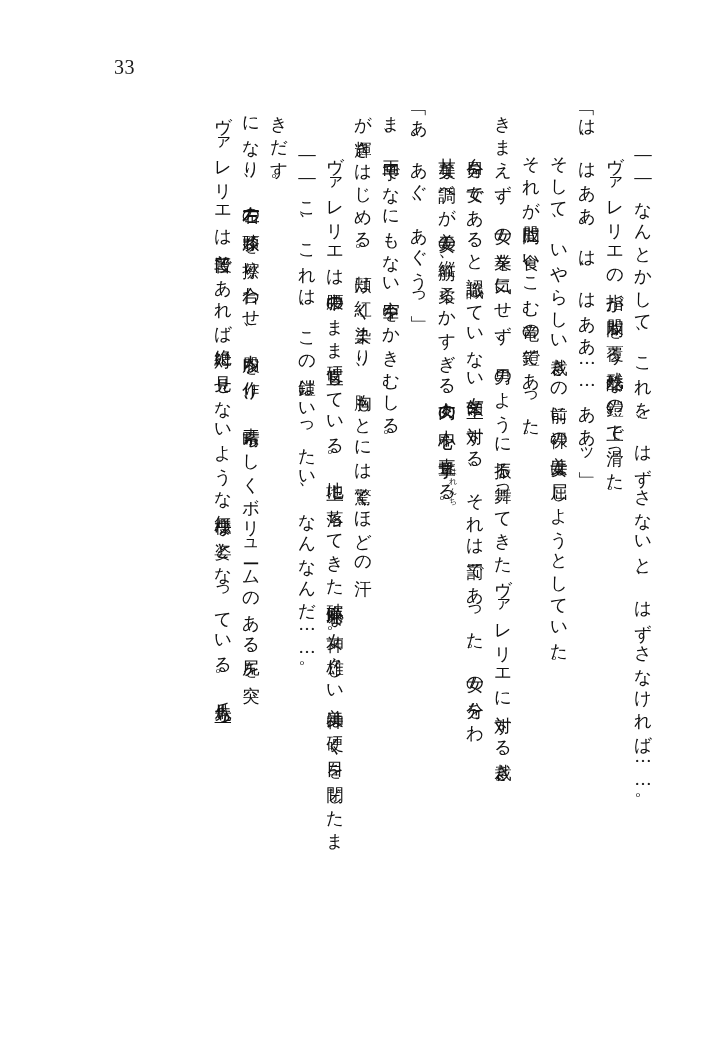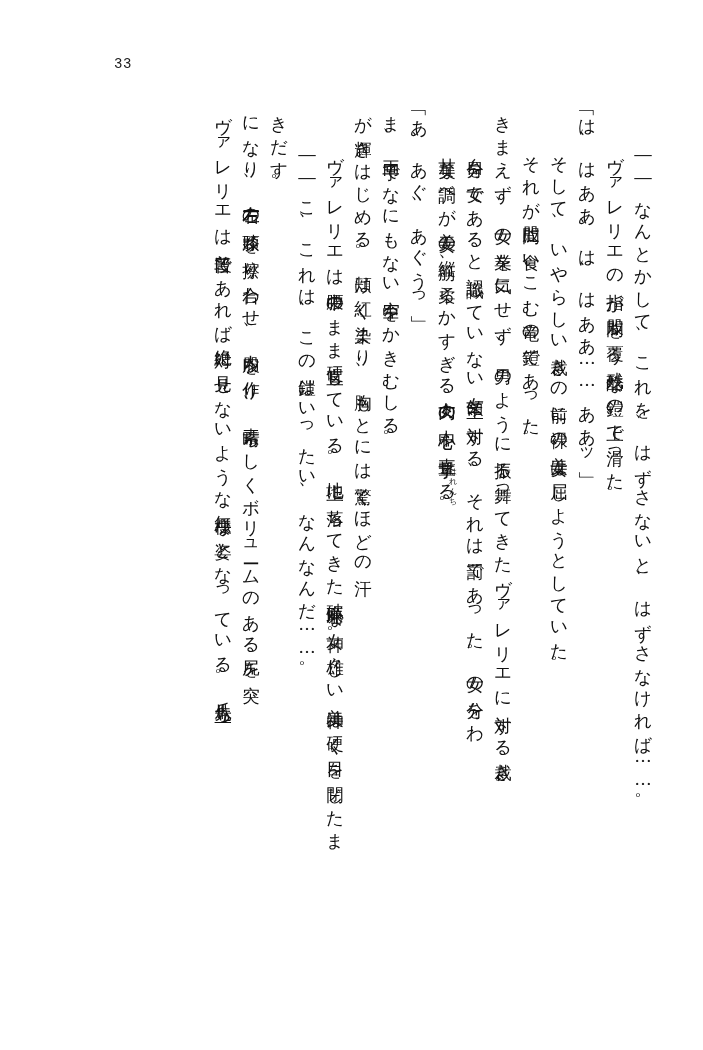--- a/index.html
+++ b/index.html
@@ -20,22 +20,22 @@
     width: 703px;
     height: 1050px;
     background: #ffffff;
   }
 
   
   #page-number {
     position: absolute;
     top: 56px;
     left: 114px;
-    font-size: 14px;
-    font-family: Liberation Mono, monospace;
+    font-size: 20px;
+    font-family: Liberation Serif, serif;
     color: #1a1a1a;
     letter-spacing: 0.5px;
   }
 
   
   #text-block {
     position: absolute;
     top: 104px;
     right: 52px;
     height: 860px;

